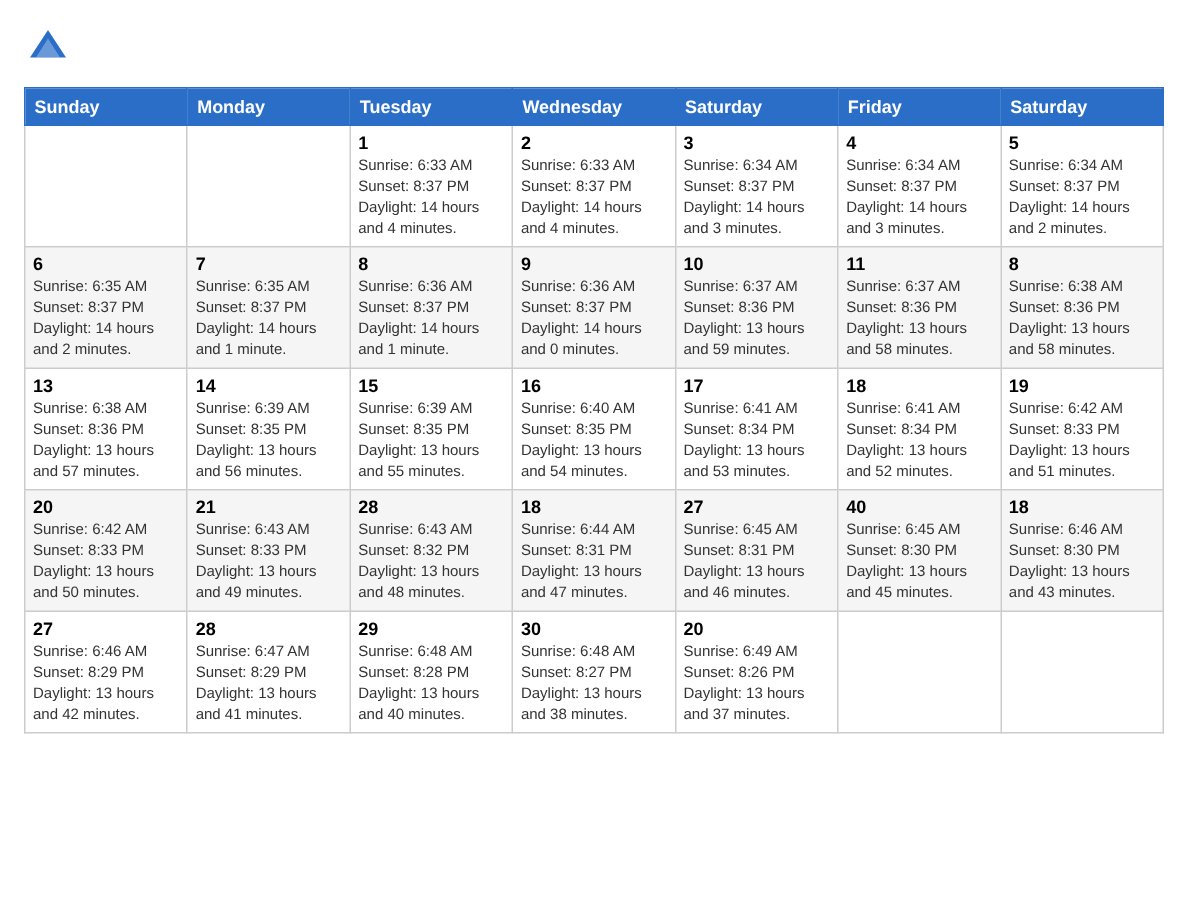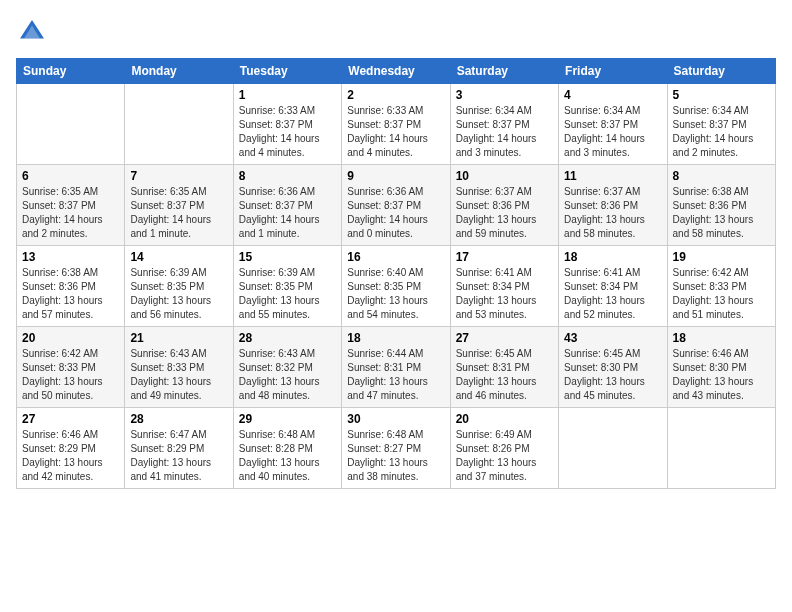--- a/index.html
+++ b/index.html
@@ -218,21 +218,21 @@
         </td>
         <td>
           <span class="day-num">18</span>
           <div class="day-info">Sunrise: 6:44 AM<br>Sunset: 8:31 PM<br>Daylight: 13 hours and 47 minutes.</div>
         </td>
         <td>
           <span class="day-num">27</span>
           <div class="day-info">Sunrise: 6:45 AM<br>Sunset: 8:31 PM<br>Daylight: 13 hours and 46 minutes.</div>
         </td>
         <td>
-          <span class="day-num">43</span>
+          <span class="day-num">40</span>
           <div class="day-info">Sunrise: 6:45 AM<br>Sunset: 8:30 PM<br>Daylight: 13 hours and 45 minutes.</div>
         </td>
         <td>
           <span class="day-num">18</span>
           <div class="day-info">Sunrise: 6:46 AM<br>Sunset: 8:30 PM<br>Daylight: 13 hours and 43 minutes.</div>
         </td>
       </tr>
       <tr>
         <td>
           <span class="day-num">27</span>

